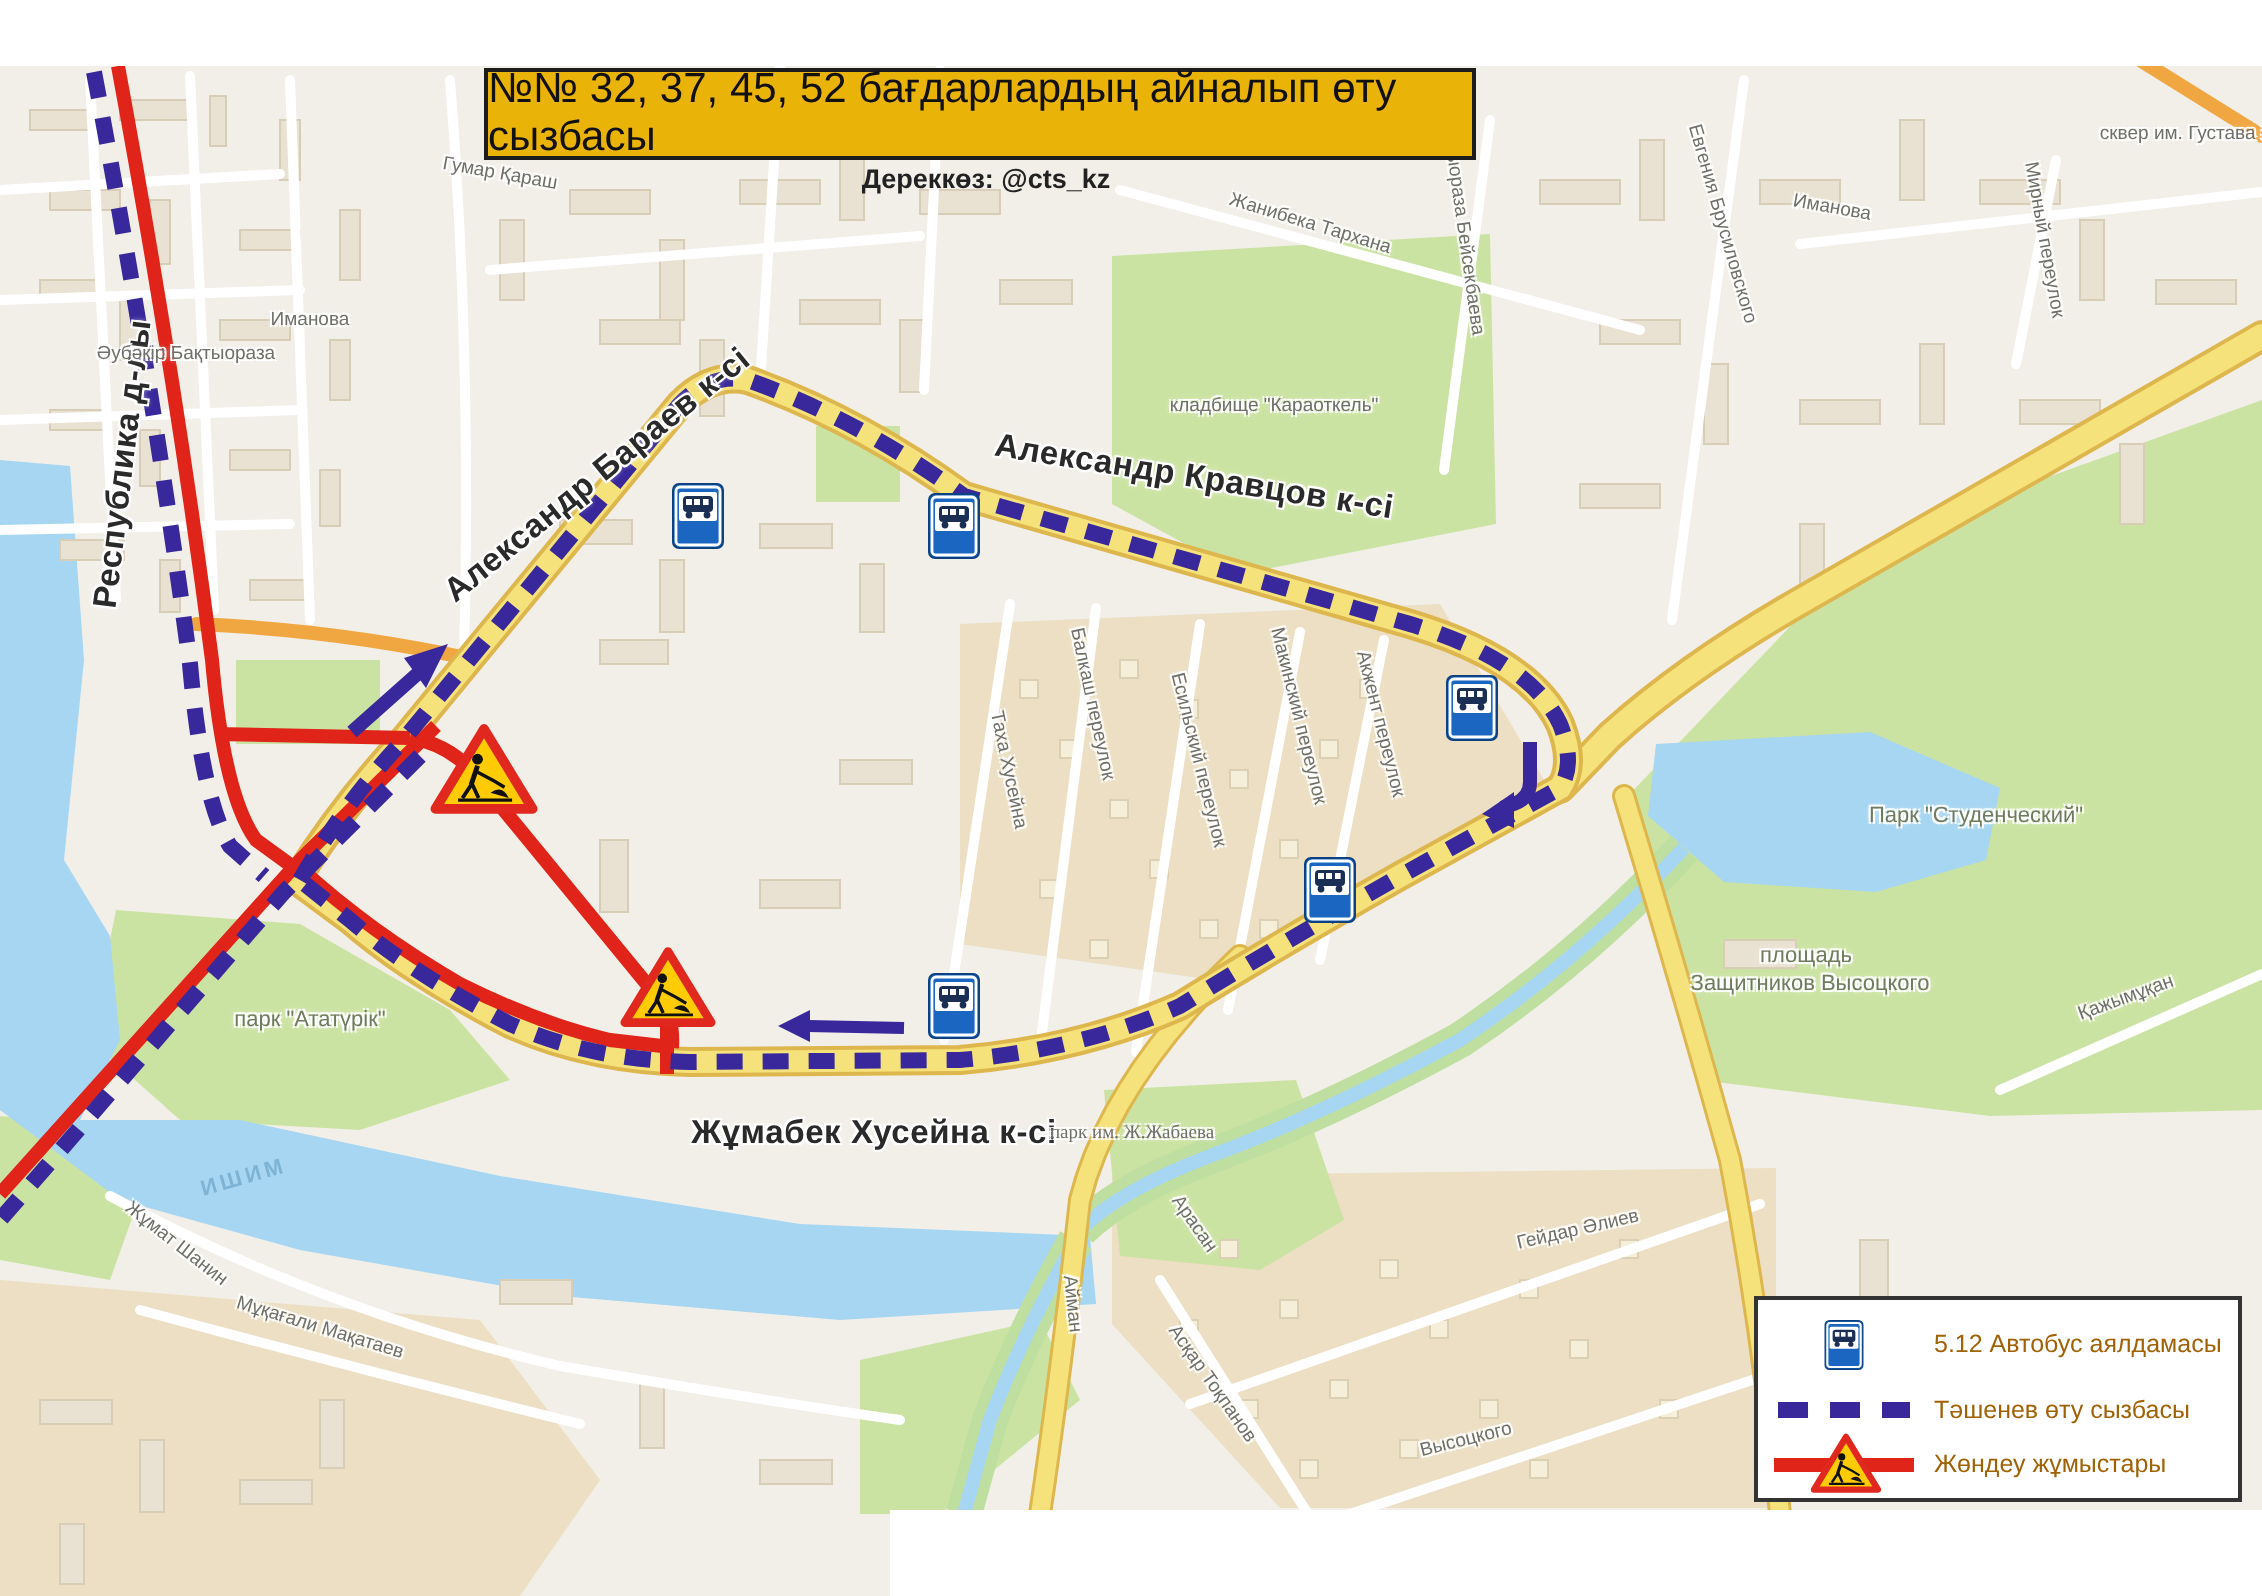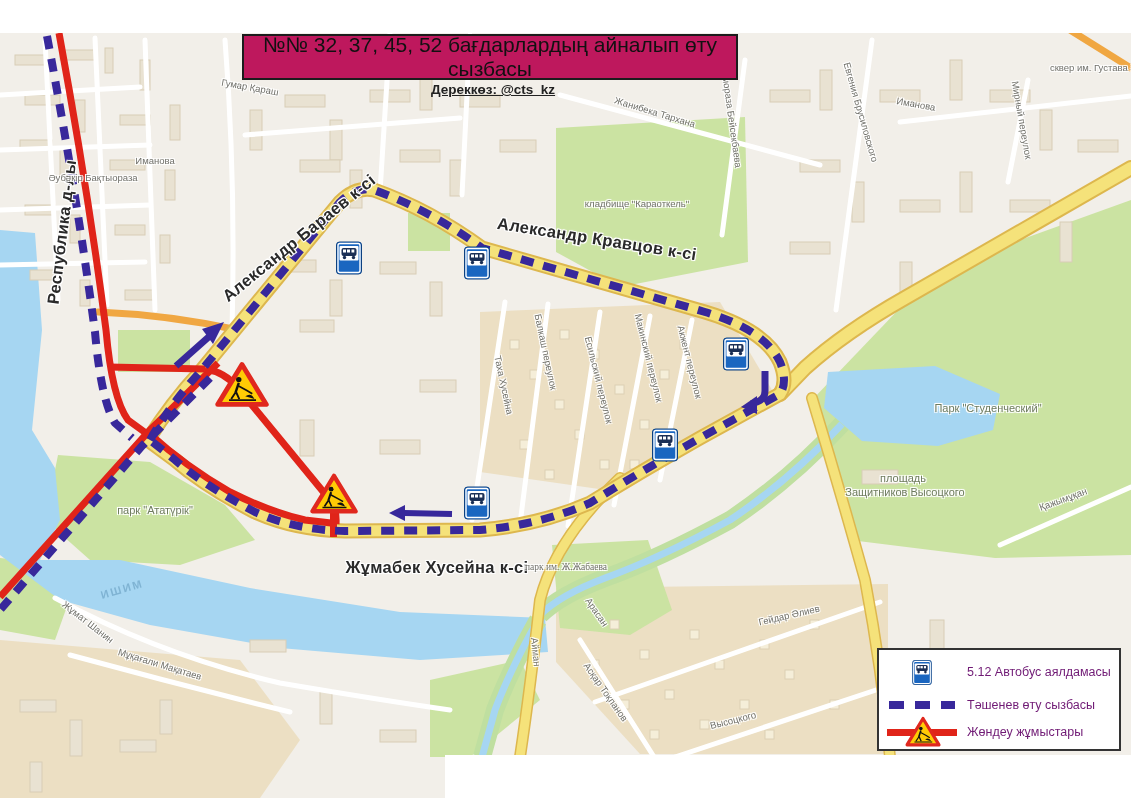--- a/index.html
+++ b/index.html
@@ -14,31 +14,31 @@
   #map-svg{position:absolute;left:0;top:0;}
   #label-layer{position:absolute;left:0;top:0;width:100%;height:100%;pointer-events:none;}
   .lbl{position:absolute;white-space:nowrap;transform:translate(-50%,-50%);
        text-shadow:-1px -1px 0 #fff,1px -1px 0 #fff,-1px 1px 0 #fff,1px 1px 0 #fff,0 0 3px #fff;}
   .lbl.major{font-size:16.5px;font-weight:bold;color:var(--lbl-dark);letter-spacing:.3px;}
   .lbl.minor{font-size:9.5px;color:var(--lbl-gray);}
   .lbl.park{font-size:11px;color:#6e7b5e;}
   .lbl.water{font-size:11px;color:var(--wlbl);letter-spacing:2px;font-weight:bold;
        text-shadow:none;}
   .band{position:absolute;background:#fff;}
-  #title-box{position:absolute;left:242px;top:34px;width:492px;height:42px;background:#be185d;
+  #title-box{position:absolute;left:242px;top:34px;width:492px;height:42px;background:#eab308;
       border:2px solid #1c1c1c;display:flex;align-items:center;justify-content:center;
-      font-size:21px;color:#111;text-align:center;}
+      font-size:21px;color:#111;}
   #source-line{position:absolute;left:343px;top:82px;width:300px;text-align:center;
-      font-size:13.5px;font-weight:bold;color:#222;text-decoration:underline;}
+      font-size:13.5px;font-weight:bold;color:#222;}
   #legend{position:absolute;left:877px;top:648px;width:244px;height:103px;background:#fff;
       border:2px solid #333;box-sizing:border-box;display:flex;flex-direction:column;
       justify-content:space-around;padding:3px 4px;}
   .lg-row{display:flex;align-items:center;gap:6px;}
   .lg-swatch{width:78px;display:flex;align-items:center;justify-content:center;flex:0 0 78px;position:relative;}
-  .lg-label{font-size:12.5px;color:#701a75;}
+  .lg-label{font-size:12.5px;color:#a16207;}
   .sw-red{width:62px;height:7px;background:var(--route-red);}
   .sw-dash{width:66px;height:8px;background:repeating-linear-gradient(90deg,var(--purple) 0 15px,transparent 15px 26px);}
   .sw-rw-line{width:70px;height:7px;background:var(--route-red);}
   .sw-rw-tri{position:absolute;left:22px;top:-13px;}
 </style>
 </head>
 <body>
 
 <div id="stage">
   <svg id="map-svg" width="1131" height="798" viewBox="0 0 1131 798">

